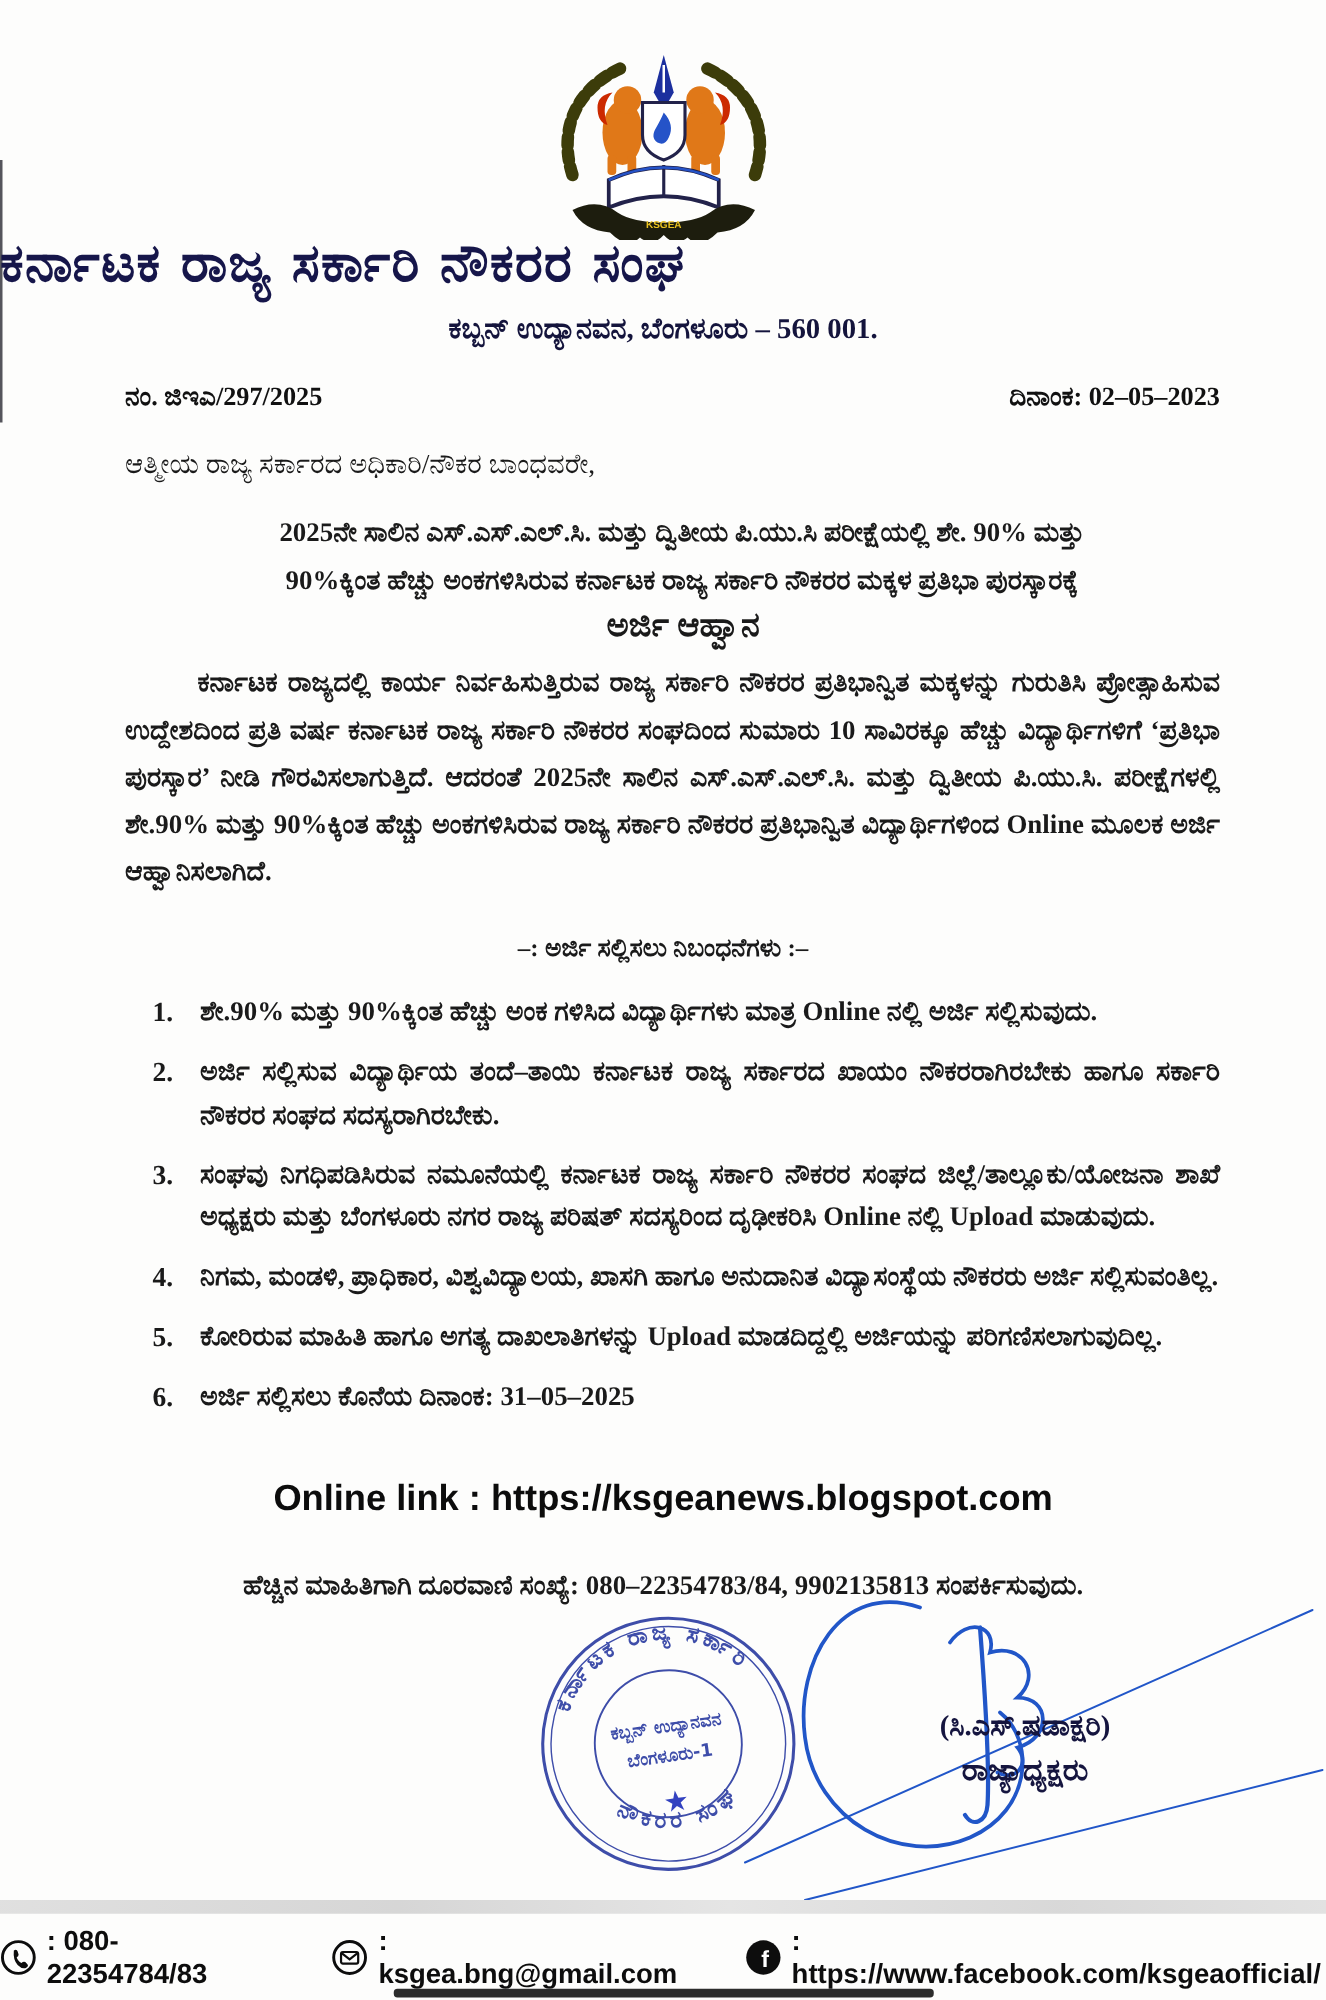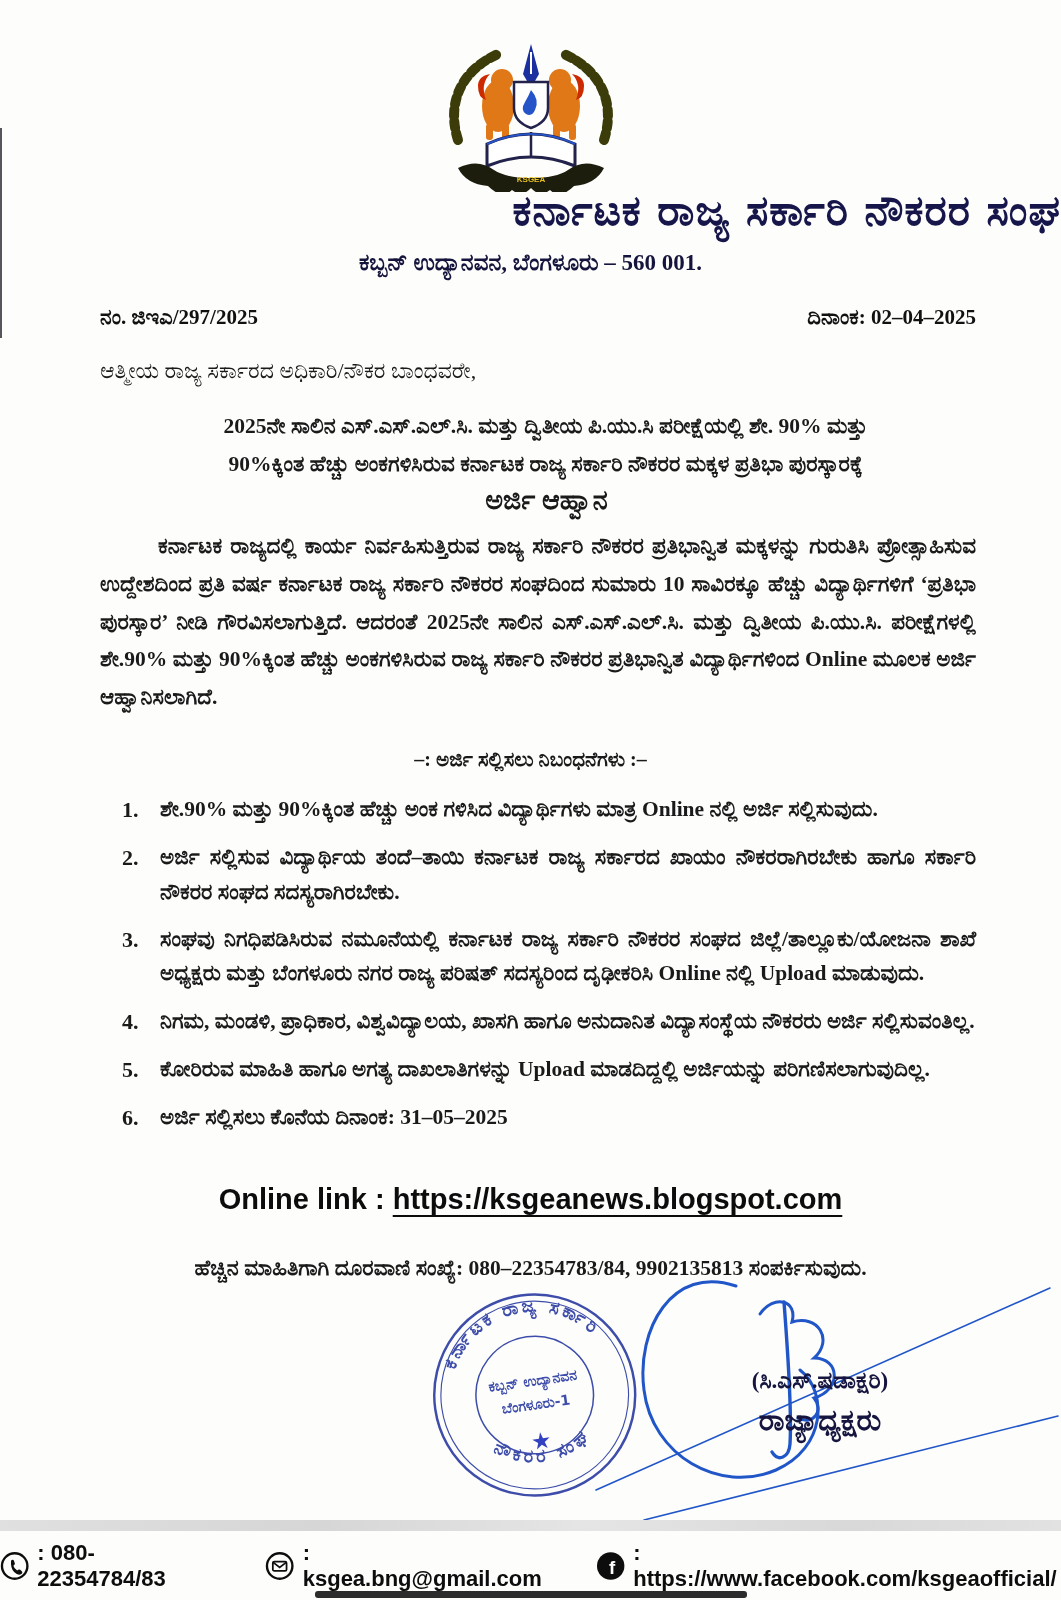--- a/index.html
+++ b/index.html
@@ -11,21 +11,21 @@
     background:#fdfdfc;
     overflow:hidden;
     font-family:"Liberation Serif","DejaVu Serif",serif;
     color:#1a1a1a;
   }
   .edge-artifact{position:absolute;left:0;top:128px;width:2px;height:210px;background:#2a2a33;opacity:.8;}
   
   .logo{position:absolute;top:40px;left:50%;transform:translateX(-50%);}
   .org-title{
     position:absolute;top:186px;left:0;width:100%;
-    text-align:right;font-size:42px;font-weight:bold;letter-spacing:1px;
+    text-align:left;font-size:42px;font-weight:bold;letter-spacing:1px;
     color:#16164a;font-family:"DejaVu Sans","Liberation Sans",sans-serif;
   }
   .org-address{
     position:absolute;top:250px;left:0;width:100%;
     text-align:center;font-size:23px;font-weight:bold;color:#14143c;
   }
   .ref-row{
     position:absolute;top:305px;left:100px;right:85px;
     display:flex;justify-content:space-between;
     font-size:21px;font-weight:bold;color:#111;
@@ -61,35 +61,35 @@
   .rules li{display:flex;margin-bottom:13px;}
   .rules .num{flex:0 0 38px;font-weight:bold;font-size:22px;}
   .rules .txt{flex:1;text-align:justify;}
   .date-strong{font-weight:bold;}
   
   .online-link{
     position:absolute;top:1183px;left:0;width:100%;
     text-align:center;font-size:29px;font-weight:bold;
     font-family:"Liberation Sans","DejaVu Sans",sans-serif;color:#0c0c0c;
   }
-  .online-link .url{text-decoration:underline;text-underline-offset:6px;}
+  .online-link .url{text-underline-offset:6px;}
   .contact-line{
     position:absolute;top:1256px;left:0;width:100%;
     text-align:center;font-size:21.5px;font-weight:bold;
   }
   
   .seal{position:absolute;left:426px;top:1286px;transform:rotate(-8deg);opacity:.92;}
   .signature-svg{position:absolute;left:588px;top:1258px;}
   .sig-name{
     position:absolute;left:660px;top:1368px;width:320px;
     text-align:center;font-size:23px;font-weight:bold;color:#15153f;
   }
   .sig-title{
     position:absolute;left:660px;top:1404px;width:320px;
-    text-align:center;font-size:29px;font-weight:bold;color:#15153f;
+    text-align:center;font-size:24px;font-weight:bold;color:#15153f;
   }
   
   .scan-shadow{
     position:absolute;top:1520px;left:0;width:100%;height:11px;
     background:linear-gradient(90deg,#d6d6d6,#c9c9c9 30%,#dddddd 55%,#cccccc 80%,#d9d9d9);
     opacity:.75;
   }
   .footer-row{
     position:absolute;top:1540px;left:0;width:100%;
     display:flex;justify-content:center;align-items:center;gap:46px;
@@ -151,21 +151,21 @@
         <text x="107" y="142" text-anchor="middle" font-size="8" font-family="Liberation Sans, sans-serif" font-weight="bold" fill="#e8c020">KSGEA</text>
       </g>
     </svg>
   </div>
 
   <div class="org-title">ಕರ್ನಾಟಕ ರಾಜ್ಯ ಸರ್ಕಾರಿ ನೌಕರರ ಸಂಘ</div>
   <div class="org-address">ಕಬ್ಬನ್ ಉದ್ಯಾನವನ, ಬೆಂಗಳೂರು – 560 001.</div>
 
   <div class="ref-row">
     <span>ನಂ. ಜಿಇಎ/297/2025</span>
-    <span>ದಿನಾಂಕ: 02–04–2025</span>
+    <span>ದಿನಾಂಕ: 02–05–2023</span>
   </div>
 
   <div class="salutation">ಆತ್ಮೀಯ ರಾಜ್ಯ ಸರ್ಕಾರದ ಅಧಿಕಾರಿ/ನೌಕರ ಬಾಂಧವರೇ,</div>
 
   <div class="subject">
     <span>2025ನೇ ಸಾಲಿನ ಎಸ್.ಎಸ್.ಎಲ್.ಸಿ. ಮತ್ತು ದ್ವಿತೀಯ ಪಿ.ಯು.ಸಿ ಪರೀಕ್ಷೆಯಲ್ಲಿ ಶೇ. 90% ಮತ್ತು</span><br>
     <span>90%ಕ್ಕಿಂತ ಹೆಚ್ಚು ಅಂಕಗಳಿಸಿರುವ ಕರ್ನಾಟಕ ರಾಜ್ಯ ಸರ್ಕಾರಿ ನೌಕರರ ಮಕ್ಕಳ ಪ್ರತಿಭಾ ಪುರಸ್ಕಾರಕ್ಕೆ</span>
   </div>
   <div class="subject-title">ಅರ್ಜಿ ಆಹ್ವಾನ</div>
 

